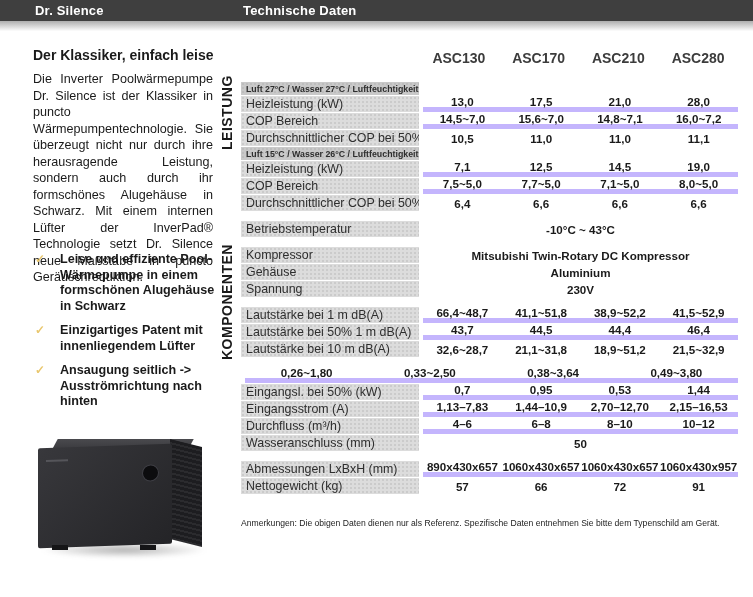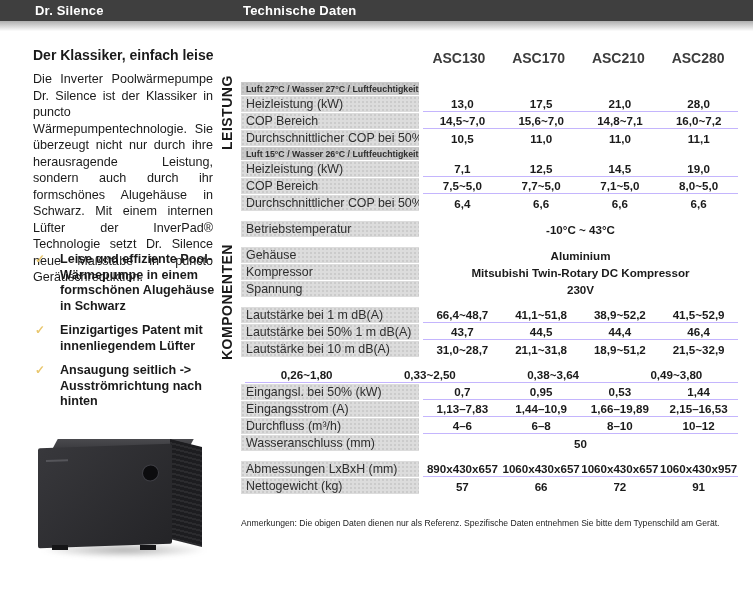--- a/index.html
+++ b/index.html
@@ -71,21 +71,21 @@
     background-image:radial-gradient(circle, #cbcbcb .8px, transparent .9px);
     background-size:4px 4px;
     font-size:12.4px; color:#2e2e2e; padding-left:5px;
     display:flex; align-items:center; white-space:nowrap; overflow:hidden;
   }
   .t-row.sub { height:13px; }
   .t-row .lab.slab { background-color:#c9c9c9;
     background-image:radial-gradient(circle, #bdbdbd .8px, transparent .9px);
     font-size:8.8px; font-weight:bold; }
   .t-row .vals { flex:1; display:flex; margin-left:4px; }
-  .t-row .vals.rule { border-bottom:1px solid #c4b5fd; }
+  .t-row .vals.rule { border-bottom:5px solid #c4b5fd; }
   .t-row .cell { flex:1; text-align:center; font-size:11.6px; font-weight:bold; color:#1a1a1a;
     display:flex; align-items:center; justify-content:center; }
   .t-row .cell.span { flex:1 1 100%; }
   .t-gap { height:9px; }
   
   .footnote { position:absolute; left:241px; top:518px; width:505px;
     font-size:8.6px; color:#222; }
 </style>
 </head>
 <body>
@@ -202,29 +202,29 @@
       </div>
       <div class="t-gap"></div>
       <div class="t-row">
         <div class="lab">Betriebstemperatur</div>
         <div class="vals">
           <div class="cell span">-10°C ~ 43°C</div>
         </div>
       </div>
       <div class="t-gap"></div>
       <div class="t-row">
+        <div class="lab">Kompressor</div>
+        <div class="vals">
+          <div class="cell span">Mitsubishi Twin-Rotary DC Kompressor</div>
+        </div>
+      </div>
+      <div class="t-row">
         <div class="lab">Gehäuse</div>
         <div class="vals">
           <div class="cell span">Aluminium</div>
-        </div>
-      </div>
-      <div class="t-row">
-        <div class="lab">Kompressor</div>
-        <div class="vals">
-          <div class="cell span">Mitsubishi Twin-Rotary DC Kompressor</div>
         </div>
       </div>
       <div class="t-row">
         <div class="lab">Spannung</div>
         <div class="vals">
           <div class="cell span">230V</div>
         </div>
       </div>
       <div class="t-gap"></div>
       <div class="t-row">
@@ -241,21 +241,21 @@
         <div class="vals rule">
           <div class="cell">43,7</div>
           <div class="cell">44,5</div>
           <div class="cell">44,4</div>
           <div class="cell">46,4</div>
         </div>
       </div>
       <div class="t-row">
         <div class="lab">Lautstärke bei 10 m dB(A)</div>
         <div class="vals">
-          <div class="cell">31,0~28,7</div>
+          <div class="cell">32,6~28,7</div>
           <div class="cell">21,1~31,8</div>
           <div class="cell">18,9~51,2</div>
           <div class="cell">21,5~32,9</div>
         </div>
       </div>
       <div class="t-gap"></div>
       <div class="t-row">
         <div class="vals rule">
           <div class="cell">0,26~1,80</div>
           <div class="cell">0,33~2,50</div>
@@ -270,21 +270,21 @@
           <div class="cell">0,95</div>
           <div class="cell">0,53</div>
           <div class="cell">1,44</div>
         </div>
       </div>
       <div class="t-row">
         <div class="lab">Eingangsstrom (A)</div>
         <div class="vals rule">
           <div class="cell">1,13–7,83</div>
           <div class="cell">1,44–10,9</div>
-          <div class="cell">1,66–19,89</div>
+          <div class="cell">2,70–12,70</div>
           <div class="cell">2,15–16,53</div>
         </div>
       </div>
       <div class="t-row">
         <div class="lab">Durchfluss (m³/h)</div>
         <div class="vals rule">
           <div class="cell">4–6</div>
           <div class="cell">6–8</div>
           <div class="cell">8–10</div>
           <div class="cell">10–12</div>

